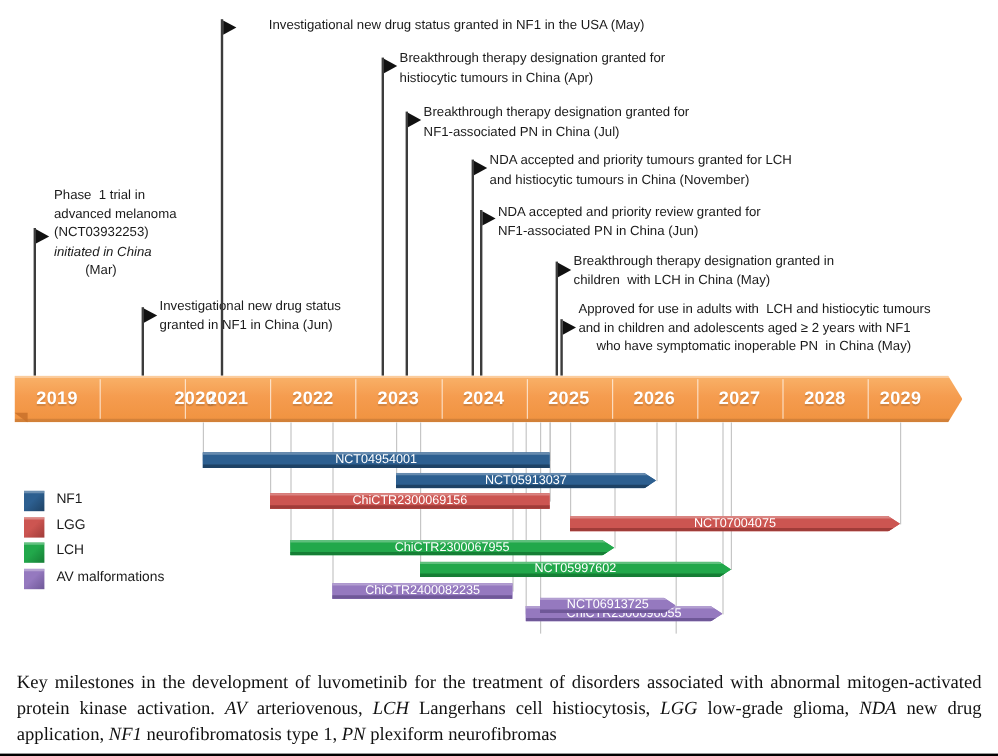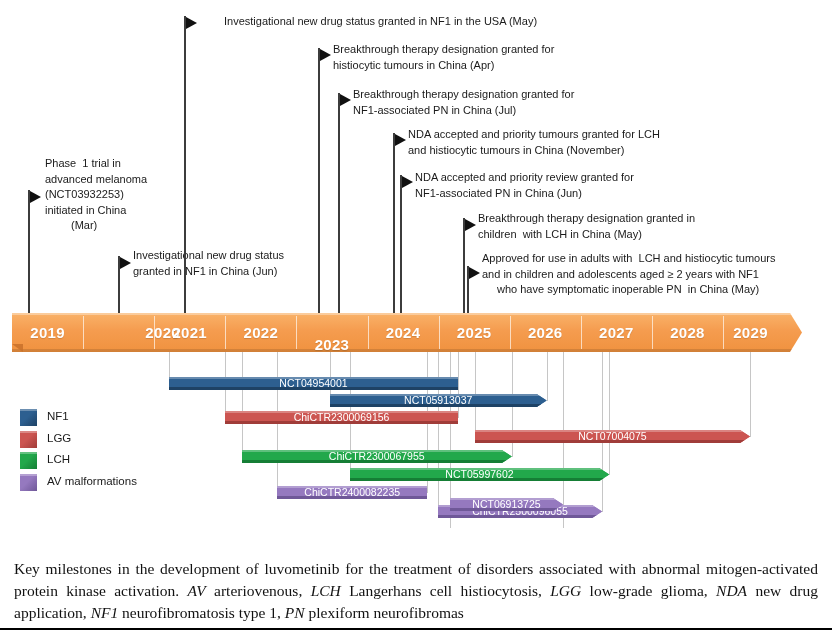--- a/index.html
+++ b/index.html
@@ -50,21 +50,21 @@
 </head>
 <body>
 
 <div id="canvas">
   <div id="milestones-layer">
       <div class="ms-pole" style="left: 27.642px; top: 190px; height: 123px;"></div>
       <div class="ms-flag" style="left: 29.642px; top: 191px;"></div>
       <div class="ms-text" style="left: 45px; top: 156px;">Phase  1 trial in</div>
       <div class="ms-text" style="left: 45px; top: 171.5px;">advanced melanoma</div>
       <div class="ms-text" style="left: 45px; top: 187px;">(NCT03932253)</div>
-      <div class="ms-text" style="left: 45px; top: 202.5px;">initiated in China</div>
+      <div class="ms-text" style="left: 45px; top: 202.5px; font-style: italic;">initiated in China</div>
       <div class="ms-text" style="left: 45px; top: 218px; margin-left: 26px;">(Mar)</div>
       <div class="ms-pole" style="left: 117.939px; top: 256px; height: 57px;"></div>
       <div class="ms-flag" style="left: 119.939px; top: 257px;"></div>
       <div class="ms-text" style="left: 133px; top: 248px;">Investigational new drug status</div>
       <div class="ms-text" style="left: 133px; top: 263.5px;">granted in NF1 in China (Jun)</div>
       <div class="ms-pole" style="left: 184.062px; top: 16px; height: 297px;"></div>
       <div class="ms-flag" style="left: 186.062px; top: 17px;"></div>
       <div class="ms-text" style="left: 200px; top: 14px; margin-left: 24px;">Investigational new drug status granted in NF1 in the USA (May)</div>
       <div class="ms-pole" style="left: 317.73px; top: 48px; height: 265px;"></div>
       <div class="ms-flag" style="left: 319.73px; top: 49px;"></div>
@@ -94,21 +94,21 @@
     </div>
   <div id="timeline-bar">
       <div class="year-label" style="left: 0px; width: 71.1px;">2019</div>
       <div class="year-divider" style="left: 71.1px;"></div>
       <div class="year-label" style="left: 71.1px; width: 71.1px; padding-left: 44px;">2020</div>
       <div class="year-divider" style="left: 142.2px;"></div>
       <div class="year-label" style="left: 142.2px; width: 71.1px;">2021</div>
       <div class="year-divider" style="left: 213.3px;"></div>
       <div class="year-label" style="left: 213.3px; width: 71.1px;">2022</div>
       <div class="year-divider" style="left: 284.4px;"></div>
-      <div class="year-label" style="left: 284.4px; width: 71.1px; margin-top: 12px;">2023</div>
+      <div class="year-label" style="left: 284.4px; width: 71.1px;">2023</div>
       <div class="year-divider" style="left: 355.5px;"></div>
       <div class="year-label" style="left: 355.5px; width: 71.1px;">2024</div>
       <div class="year-divider" style="left: 426.6px;"></div>
       <div class="year-label" style="left: 426.6px; width: 71.1px;">2025</div>
       <div class="year-divider" style="left: 497.7px;"></div>
       <div class="year-label" style="left: 497.7px; width: 71.1px;">2026</div>
       <div class="year-divider" style="left: 568.8px;"></div>
       <div class="year-label" style="left: 568.8px; width: 71.1px;">2027</div>
       <div class="year-divider" style="left: 639.9px;"></div>
       <div class="year-label" style="left: 639.9px; width: 71.1px;">2028</div>

